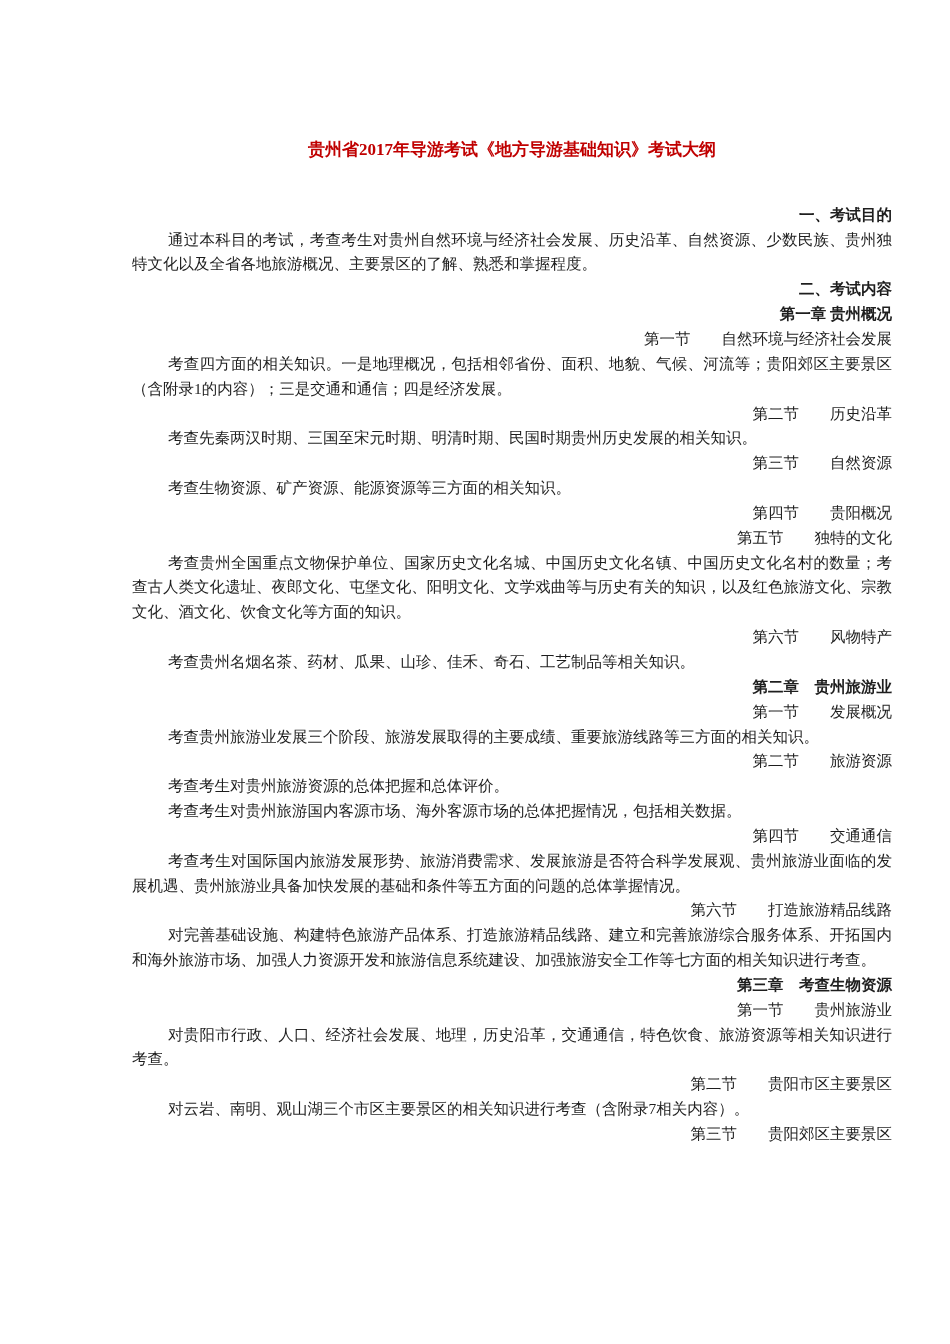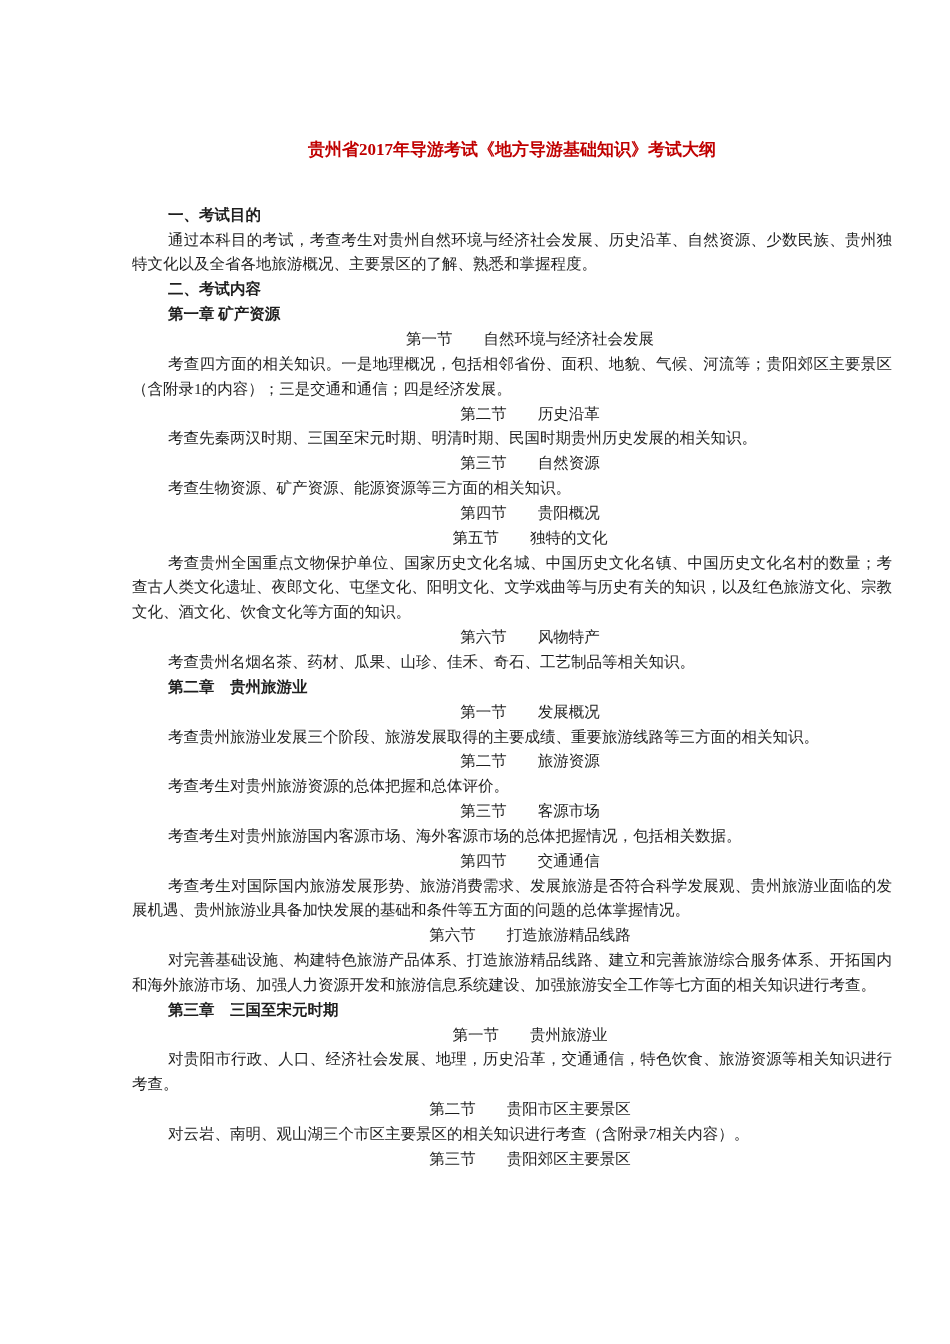--- a/index.html
+++ b/index.html
@@ -34,59 +34,58 @@
     margin: 0;
     font-size: 15.5px;
     line-height: 24.85px;
     text-align: justify;
     text-indent: 2.32em;
     word-break: break-all;
   }
   .doc-body p.heading,
   .doc-body p.chapter {
     font-weight: bold;
-    text-align: left;
+    text-align: right;
   }
   .doc-body p.section {
     font-weight: normal;
-    text-align: center;
+    text-align: right;
   }
 </style>
 </head>
 <body>
 
 <div class="page">
   <h1 class="doc-title">贵州省2017年导游考试《地方导游基础知识》考试大纲</h1>
   <div class="doc-body" id="doc-body">
       <p class="heading">一、考试目的</p>
       <p class="paragraph">通过本科目的考试，考查考生对贵州自然环境与经济社会发展、历史沿革、自然资源、少数民族、贵州独特文化以及全省各地旅游概况、主要景区的了解、熟悉和掌握程度。</p>
       <p class="heading">二、考试内容</p>
-      <p class="chapter">第一章 矿产资源</p>
+      <p class="chapter">第一章 贵州概况</p>
       <p class="section">第一节　　自然环境与经济社会发展</p>
       <p class="paragraph">考查四方面的相关知识。一是地理概况，包括相邻省份、面积、地貌、气候、河流等；贵阳郊区主要景区（含附录1的内容）；三是交通和通信；四是经济发展。</p>
       <p class="section">第二节　　历史沿革</p>
       <p class="paragraph">考查先秦两汉时期、三国至宋元时期、明清时期、民国时期贵州历史发展的相关知识。</p>
       <p class="section">第三节　　自然资源</p>
       <p class="paragraph">考查生物资源、矿产资源、能源资源等三方面的相关知识。</p>
       <p class="section">第四节　　贵阳概况</p>
       <p class="section">第五节　　独特的文化</p>
       <p class="paragraph">考查贵州全国重点文物保护单位、国家历史文化名城、中国历史文化名镇、中国历史文化名村的数量；考查古人类文化遗址、夜郎文化、屯堡文化、阳明文化、文学戏曲等与历史有关的知识，以及红色旅游文化、宗教文化、酒文化、饮食文化等方面的知识。</p>
       <p class="section">第六节　　风物特产</p>
       <p class="paragraph">考查贵州名烟名茶、药材、瓜果、山珍、佳禾、奇石、工艺制品等相关知识。</p>
       <p class="chapter">第二章　贵州旅游业</p>
       <p class="section">第一节　　发展概况</p>
       <p class="paragraph">考查贵州旅游业发展三个阶段、旅游发展取得的主要成绩、重要旅游线路等三方面的相关知识。</p>
       <p class="section">第二节　　旅游资源</p>
       <p class="paragraph">考查考生对贵州旅游资源的总体把握和总体评价。</p>
-      <p class="section">第三节　　客源市场</p>
       <p class="paragraph">考查考生对贵州旅游国内客源市场、海外客源市场的总体把握情况，包括相关数据。</p>
       <p class="section">第四节　　交通通信</p>
       <p class="paragraph">考查考生对国际国内旅游发展形势、旅游消费需求、发展旅游是否符合科学发展观、贵州旅游业面临的发展机遇、贵州旅游业具备加快发展的基础和条件等五方面的问题的总体掌握情况。</p>
       <p class="section">第六节　　打造旅游精品线路</p>
       <p class="paragraph">对完善基础设施、构建特色旅游产品体系、打造旅游精品线路、建立和完善旅游综合服务体系、开拓国内和海外旅游市场、加强人力资源开发和旅游信息系统建设、加强旅游安全工作等七方面的相关知识进行考查。</p>
-      <p class="chapter">第三章　三国至宋元时期</p>
+      <p class="chapter">第三章　考查生物资源</p>
       <p class="section">第一节　　贵州旅游业</p>
       <p class="paragraph">对贵阳市行政、人口、经济社会发展、地理，历史沿革，交通通信，特色饮食、旅游资源等相关知识进行考查。</p>
       <p class="section">第二节　　贵阳市区主要景区</p>
       <p class="paragraph">对云岩、南明、观山湖三个市区主要景区的相关知识进行考查（含附录7相关内容）。</p>
       <p class="section">第三节　　贵阳郊区主要景区</p>
     </div>
 </div>
 
 </body></html>

